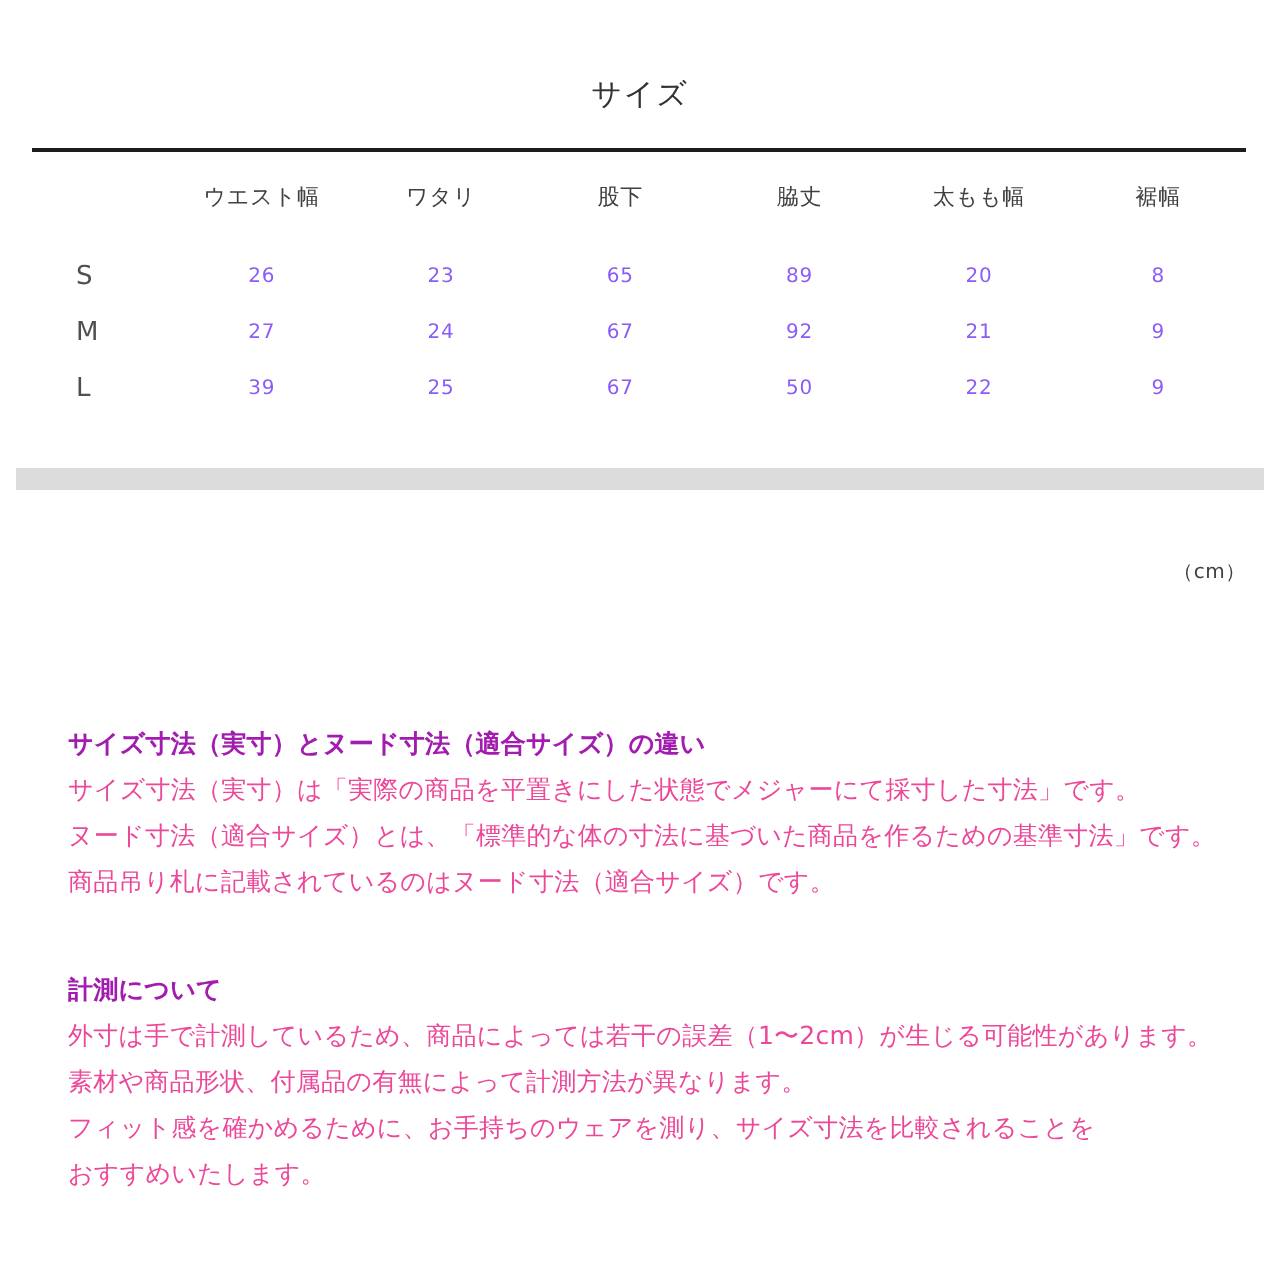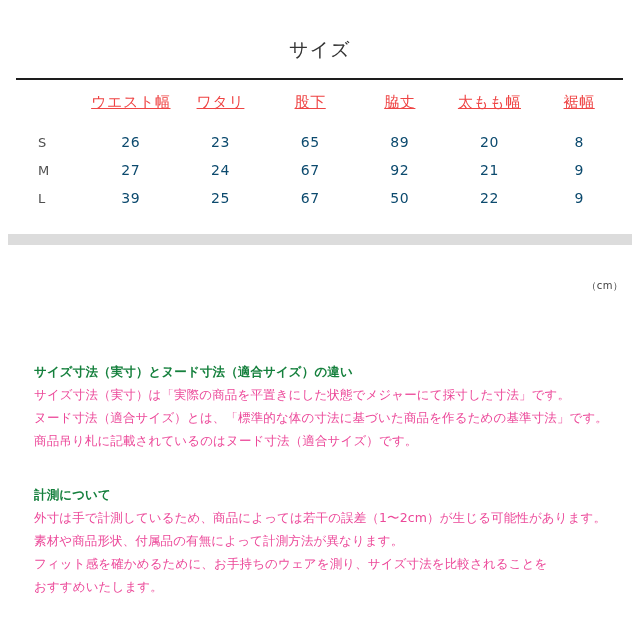--- a/index.html
+++ b/index.html
@@ -26,21 +26,21 @@
   
   .table-block {
     position: absolute;
     left: 0;
     top: 0;
     width: 640px;
   }
 
   .table-title {
     text-align: center;
-    font-size: 19px;
+    font-size: 15px;
     color: #333333;
     letter-spacing: 0.06em;
     padding-top: 40px;
     line-height: 1;
   }
 
   .title-rule {
     margin: 19px 17px 0 16px;
     height: 2px;
     background: #1d1d1d;
@@ -59,34 +59,33 @@
     font-size: 13.5px;
     color: #4a4a4a;
     text-align: center;
     padding: 0;
     letter-spacing: 0.04em;
   }
 
   table.size-table th.col-head {
     height: 44px;
     vertical-align: middle;
-    font-size: 15px;
-    color: #ef4444;
-    text-decoration: underline;
+    font-size: 11px;
+    color: #404040;
   }
 
   table.size-table th.corner {
     width: 70px;
   }
 
   table.size-table tbody td {
     height: 28px;
     vertical-align: middle;
-    font-size: 14px;
-    color: #0c4a6e;
+    font-size: 10px;
+    color: #8b5cf6;
     font-family: "DejaVu Sans", "Liberation Sans", sans-serif;
   }
 
   table.size-table tbody td.size-label {
     font-size: 13px;
     color: #4f4f4f;
     text-align: left;
     padding-left: 22px;
   }
 
@@ -120,21 +119,21 @@
     width: 588px;
   }
 
   .note-section + .note-section {
     margin-top: 31px;
   }
 
   .note-heading {
     font-size: 12.5px;
     font-weight: bold;
-    color: #15803d;
+    color: #a21caf;
     line-height: 23px;
     letter-spacing: 0.01em;
   }
 
   .note-line {
     font-size: 12.5px;
     color: #ec4899;
     line-height: 23px;
     letter-spacing: 0.01em;
     white-space: nowrap;

